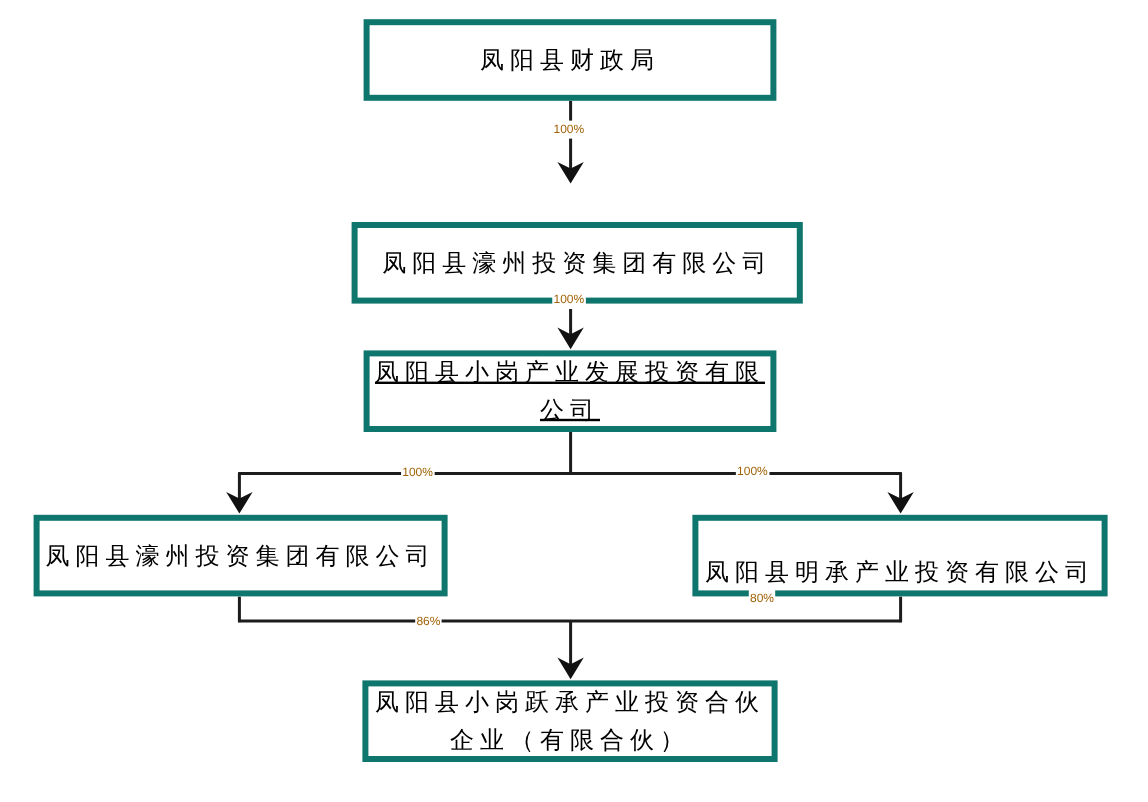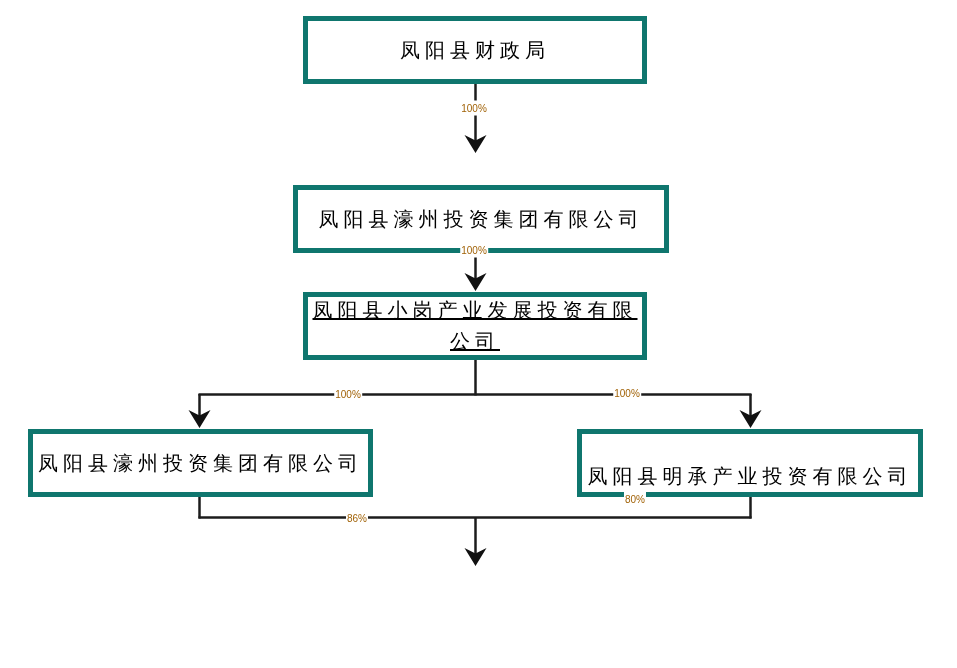--- a/index.html
+++ b/index.html
@@ -123,20 +123,24 @@
   </div>
 
   <div class="node n-mingyue">
     <span>凤阳县濠州投资集团有限公司</span>
   </div>
 
   <div class="node n-mingcheng">
     <span>凤阳县明承产业投资有限公司</span>
   </div>
 
+  <div class="node n-partner">
+    <span>凤阳县小岗跃承产业投资合伙</span>
+    <span>企业（有限合伙）</span>
+  </div>
 
   <span class="pct p-1">100%</span>
   <span class="pct p-2">100%</span>
   <span class="pct p-3">100%</span>
   <span class="pct p-4">100%</span>
   <span class="pct p-5">86%</span>
   <span class="pct p-6">80%</span>
 
 </div>
 

